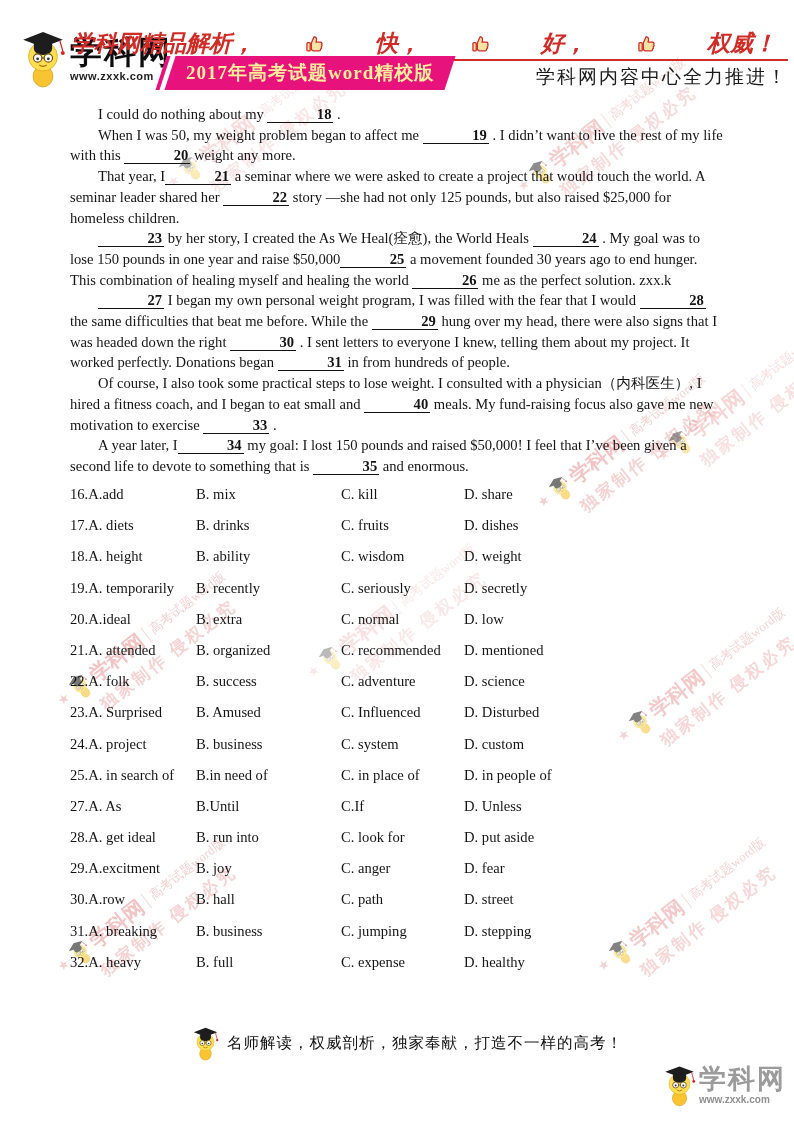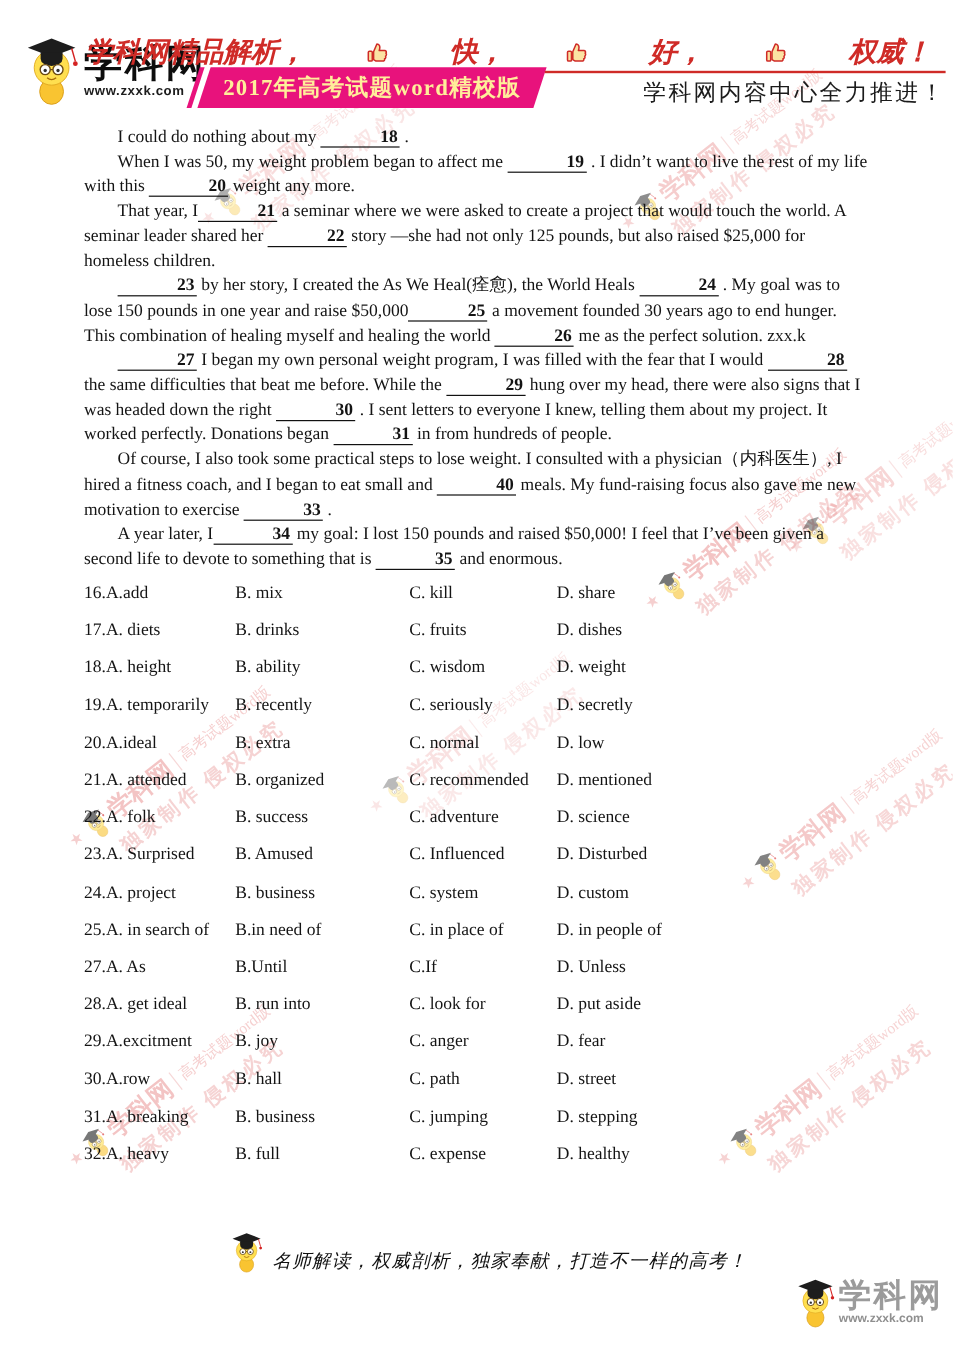--- a/index.html
+++ b/index.html
@@ -41,21 +41,21 @@
   
   .wm-layer{position:absolute;inset:0;z-index:0;pointer-events:none;}
   .wm{position:absolute;width:260px;}
   .wm-l1{display:flex;align-items:center;gap:5px;}
   .wm-star{color:#efb0b0;font-size:13px;}
   .wm-mascot{width:20px;height:28px;}
   .wm-brand{font-size:21px;font-weight:bold;color:#ec9d9d;font-family:"Liberation Sans",sans-serif;}
   .wm-t1{font-size:13px;color:#efb0b0;border-left:1px solid #f0bcbc;padding-left:6px;}
   .wm-l2{font-size:17px;font-weight:bold;color:#f0b6b6;letter-spacing:3px;margin:4px 0 0 32px;}
   
-  .footer{position:absolute;left:192px;top:1024px;display:flex;align-items:flex-end;gap:8px;z-index:1;font-style:italic;}
+  .footer{position:absolute;left:192px;top:1024px;display:flex;align-items:center;gap:8px;z-index:1;}
   .footer-mascot{width:27px;height:38px;}
   .footer-text{font-size:15.5px;color:#101010;letter-spacing:1px;}
   .bottom-logo{position:absolute;right:8px;top:1062px;display:flex;align-items:center;gap:3px;z-index:1;}
   .bl-mascot{width:33px;height:46px;}
   .bl-block{display:flex;flex-direction:column;line-height:1;}
   .bl-name{font-size:27px;font-weight:bold;color:#9b9b9b;letter-spacing:2px;
            font-family:"Liberation Sans",sans-serif;}
   .bl-url{font-size:10px;font-weight:bold;color:#8f8f8f;margin-top:2px;
           font-family:"Liberation Sans",sans-serif;}
 </style>

